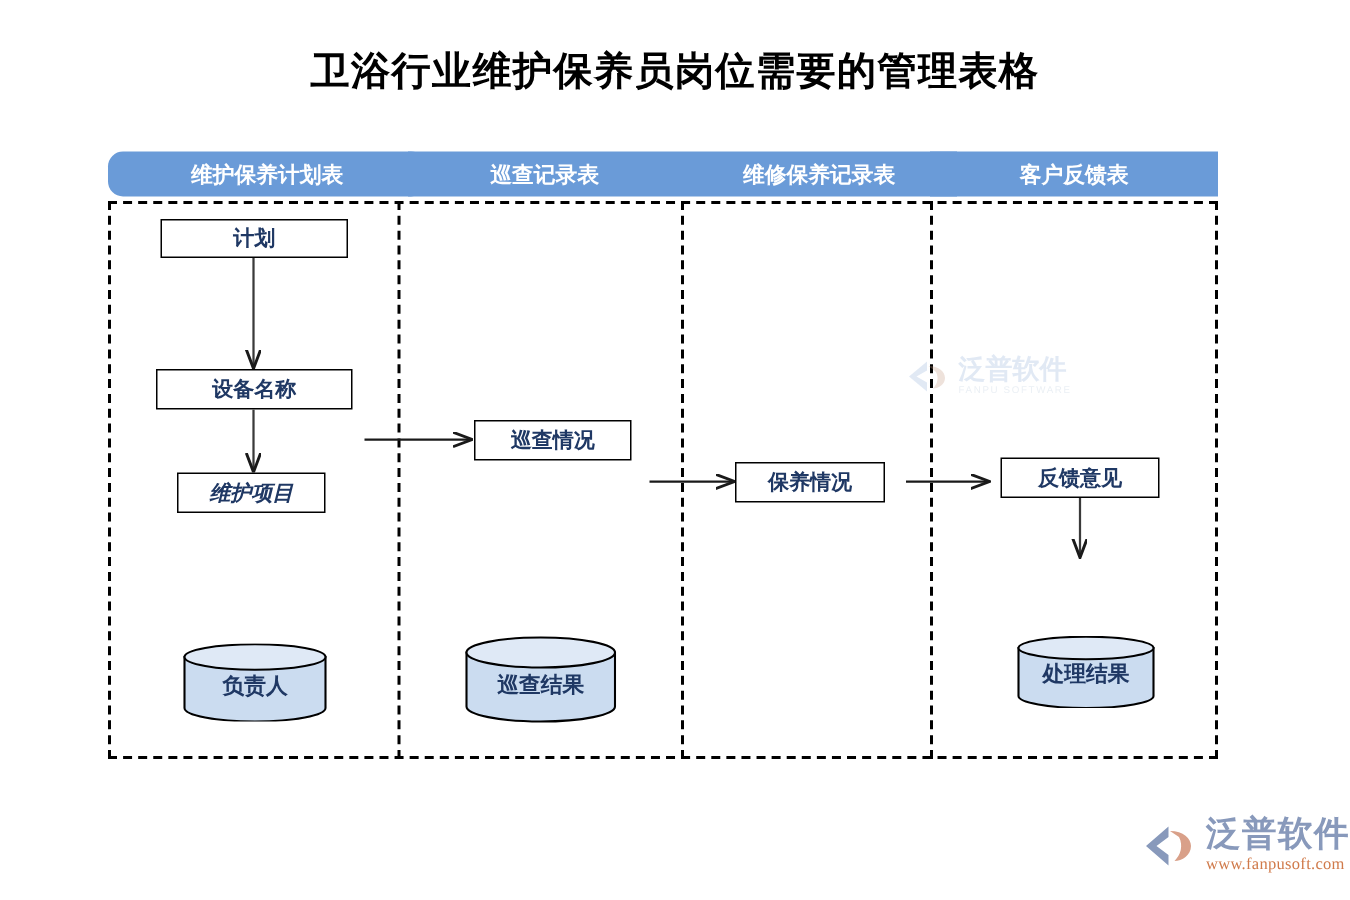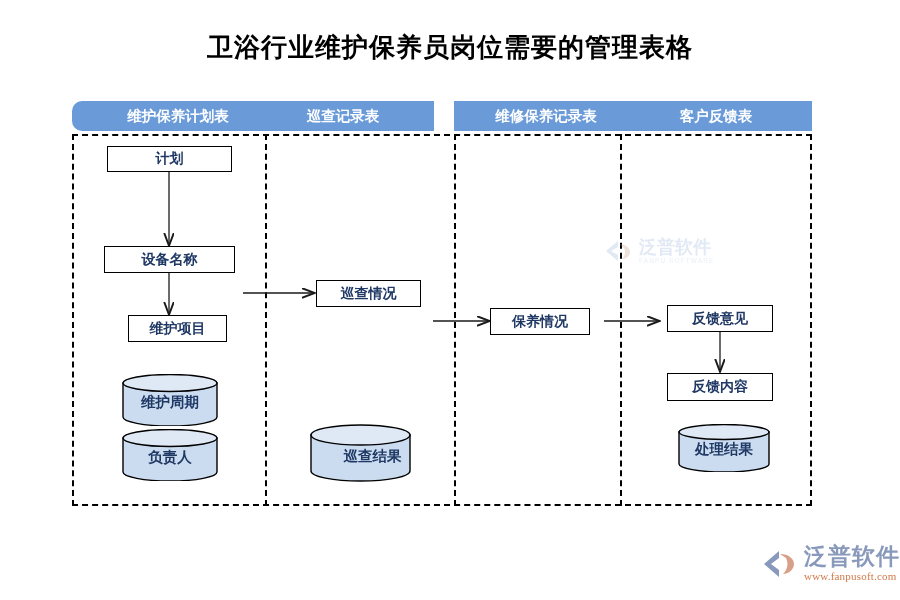--- a/index.html
+++ b/index.html
@@ -92,21 +92,21 @@
   .logo .len{font-size:11px;color:#d07a4a;font-family:"Liberation Serif",serif;margin-top:3px;letter-spacing:.2px;}
 </style>
 </head>
 <body>
 
 <div id="stage">
 
   <div class="title">卫浴行业维护保养员岗位需要的管理表格</div>
 
   <div class="hdr" style="left:72px;width:212px;border-radius:10px;">维护保养计划表</div>
-  <div class="hdr" style="left:252px;width:182px;">巡查记录表</div>
+  <div class="hdr" style="left:272px;width:182px;">巡查记录表</div>
   <div class="hdr" style="left:454px;width:184px;">维修保养记录表</div>
   <div class="hdr" style="left:620px;width:192px;">客户反馈表</div>
 
   <div class="frame"></div>
   <div class="vdiv" style="left:265px;"></div>
   <div class="vdiv" style="left:454px;"></div>
   <div class="vdiv" style="left:620px;"></div>
 
   <svg class="conn">
     <defs>
@@ -123,52 +123,44 @@
 
     <line x1="433" y1="321" x2="489" y2="321" stroke="#1a1a1a" stroke-width="1.5" marker-end="url(#ah)"></line>
 
     <line x1="604" y1="321" x2="659" y2="321" stroke="#1a1a1a" stroke-width="1.5" marker-end="url(#ah)"></line>
 
     <line x1="720" y1="332" x2="720" y2="371" stroke="#3a3a3a" stroke-width="1.5" marker-end="url(#ah)"></line>
   </svg>
 
   <div class="pbox" style="left:107px;top:146px;width:125px;height:26px;">计划</div>
   <div class="pbox" style="left:104px;top:246px;width:131px;height:27px;">设备名称</div>
-  <div class="pbox" style="left:128px;top:315px;width:99px;height:27px;">维护项目</div>
+  <div class="pbox" style="left:118px;top:315px;width:99px;height:27px;font-style:italic;">维护项目</div>
 
-  <div class="cyl" style="left:122px;top:374px;width:96px;height:52px;">
-    <svg width="96" height="52" viewBox="0 0 96 52">
-      <path d="M1,9 L1,43 A47,9 0 0 0 95,43 L95,9 Z" fill="#cbdcf0" stroke="#000" stroke-width="1.4"></path>
-      <ellipse cx="48" cy="9" rx="47" ry="8.5" fill="#dfe9f6" stroke="#000" stroke-width="1.4"></ellipse>
-    </svg>
-    <div class="clabel" style="top:19px;">维护周期</div>
-  </div>
 
   <div class="cyl" style="left:122px;top:429px;width:96px;height:52px;">
     <svg width="96" height="52" viewBox="0 0 96 52">
       <path d="M1,9 L1,43 A47,9 0 0 0 95,43 L95,9 Z" fill="#cbdcf0" stroke="#000" stroke-width="1.4"></path>
       <ellipse cx="48" cy="9" rx="47" ry="8.5" fill="#dfe9f6" stroke="#000" stroke-width="1.4"></ellipse>
     </svg>
     <div class="clabel" style="top:19px;">负责人</div>
   </div>
 
   <div class="pbox" style="left:316px;top:280px;width:105px;height:27px;">巡查情况</div>
 
   <div class="cyl" style="left:310px;top:424px;width:101px;height:58px;">
     <svg width="101" height="58" viewBox="0 0 101 58">
       <path d="M1,11 L1,47 A49.5,10 0 0 0 100,47 L100,11 Z" fill="#cbdcf0" stroke="#000" stroke-width="1.4"></path>
       <ellipse cx="50.5" cy="11" rx="49.5" ry="10" fill="#dfe9f6" stroke="#000" stroke-width="1.4"></ellipse>
     </svg>
-    <div class="clabel" style="top:23px;padding-left:12px;">巡查结果</div>
+    <div class="clabel" style="top:23px;">巡查结果</div>
   </div>
 
   <div class="pbox" style="left:667px;top:305px;width:106px;height:27px;">反馈意见</div>
 
   <div class="pbox" style="left:490px;top:308px;width:100px;height:27px;">保养情况</div>
-  <div class="pbox" style="left:667px;top:373px;width:106px;height:28px;">反馈内容</div>
 
   <div class="cyl" style="left:678px;top:424px;width:92px;height:48px;">
     <svg width="92" height="48" viewBox="0 0 92 48">
       <path d="M1,8 L1,40 A45,8 0 0 0 91,40 L91,8 Z" fill="#cbdcf0" stroke="#000" stroke-width="1.4"></path>
       <ellipse cx="46" cy="8" rx="45" ry="7.5" fill="#dfe9f6" stroke="#000" stroke-width="1.4"></ellipse>
     </svg>
     <div class="clabel" style="top:16px;">处理结果</div>
   </div>
 
   <div class="wm">

